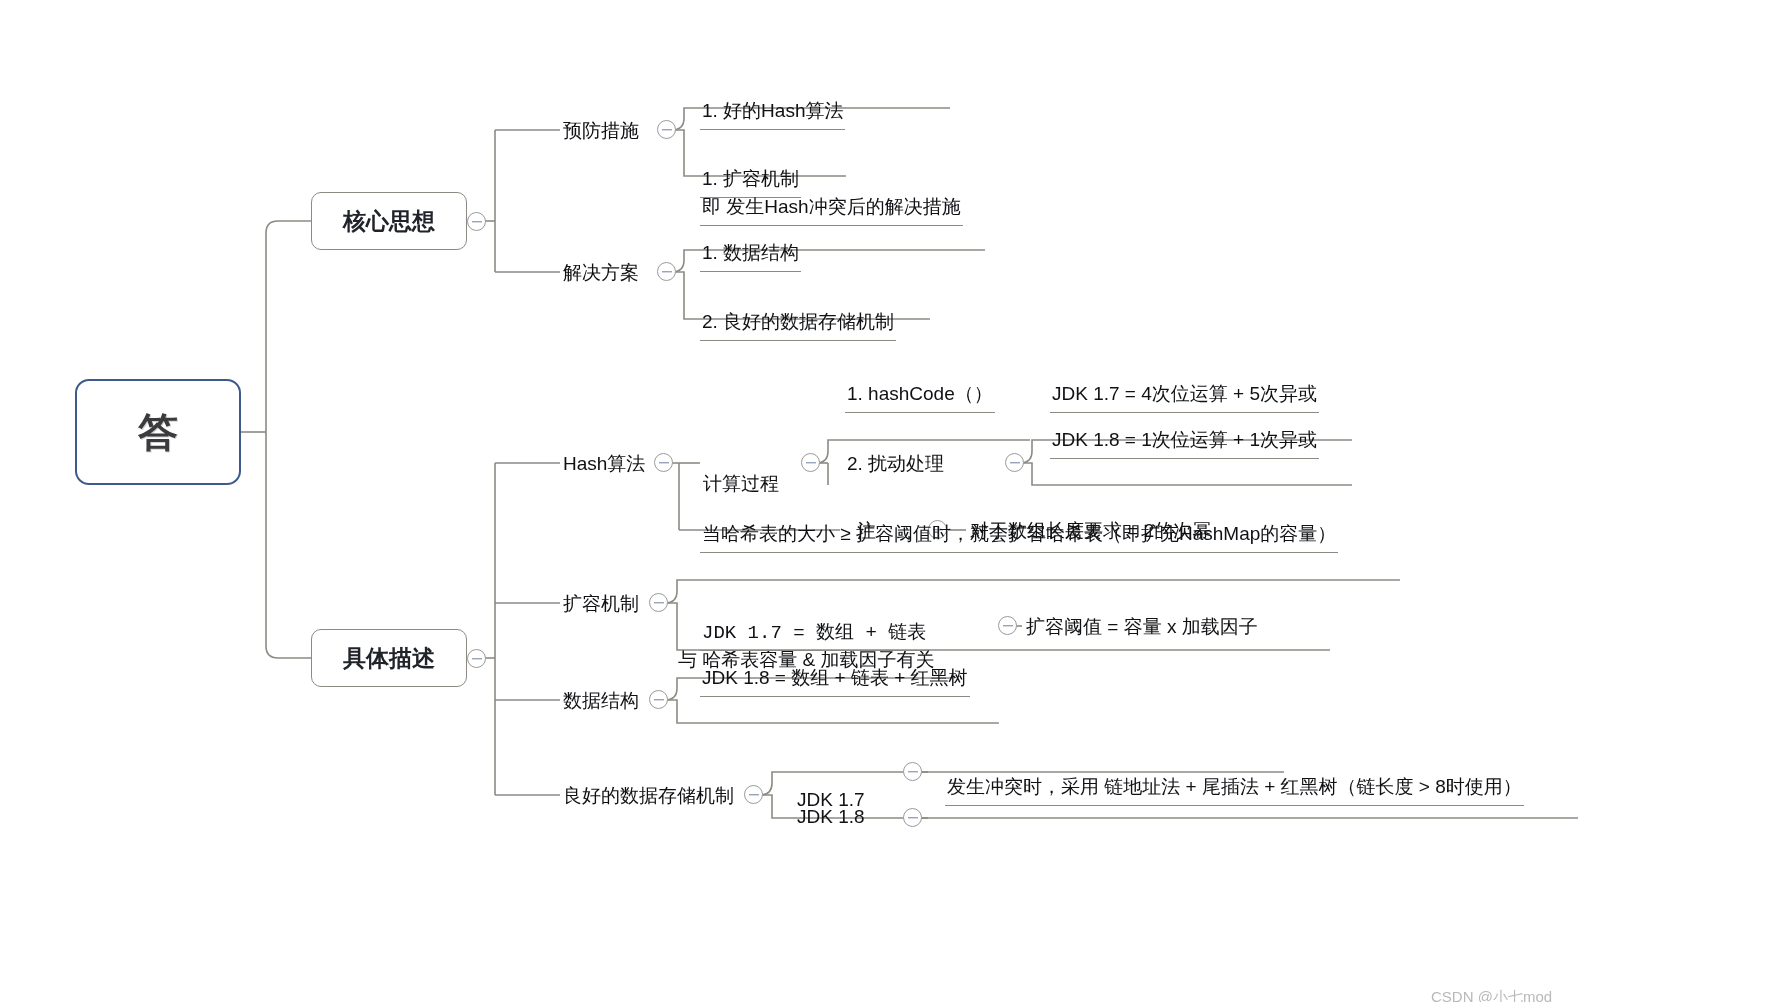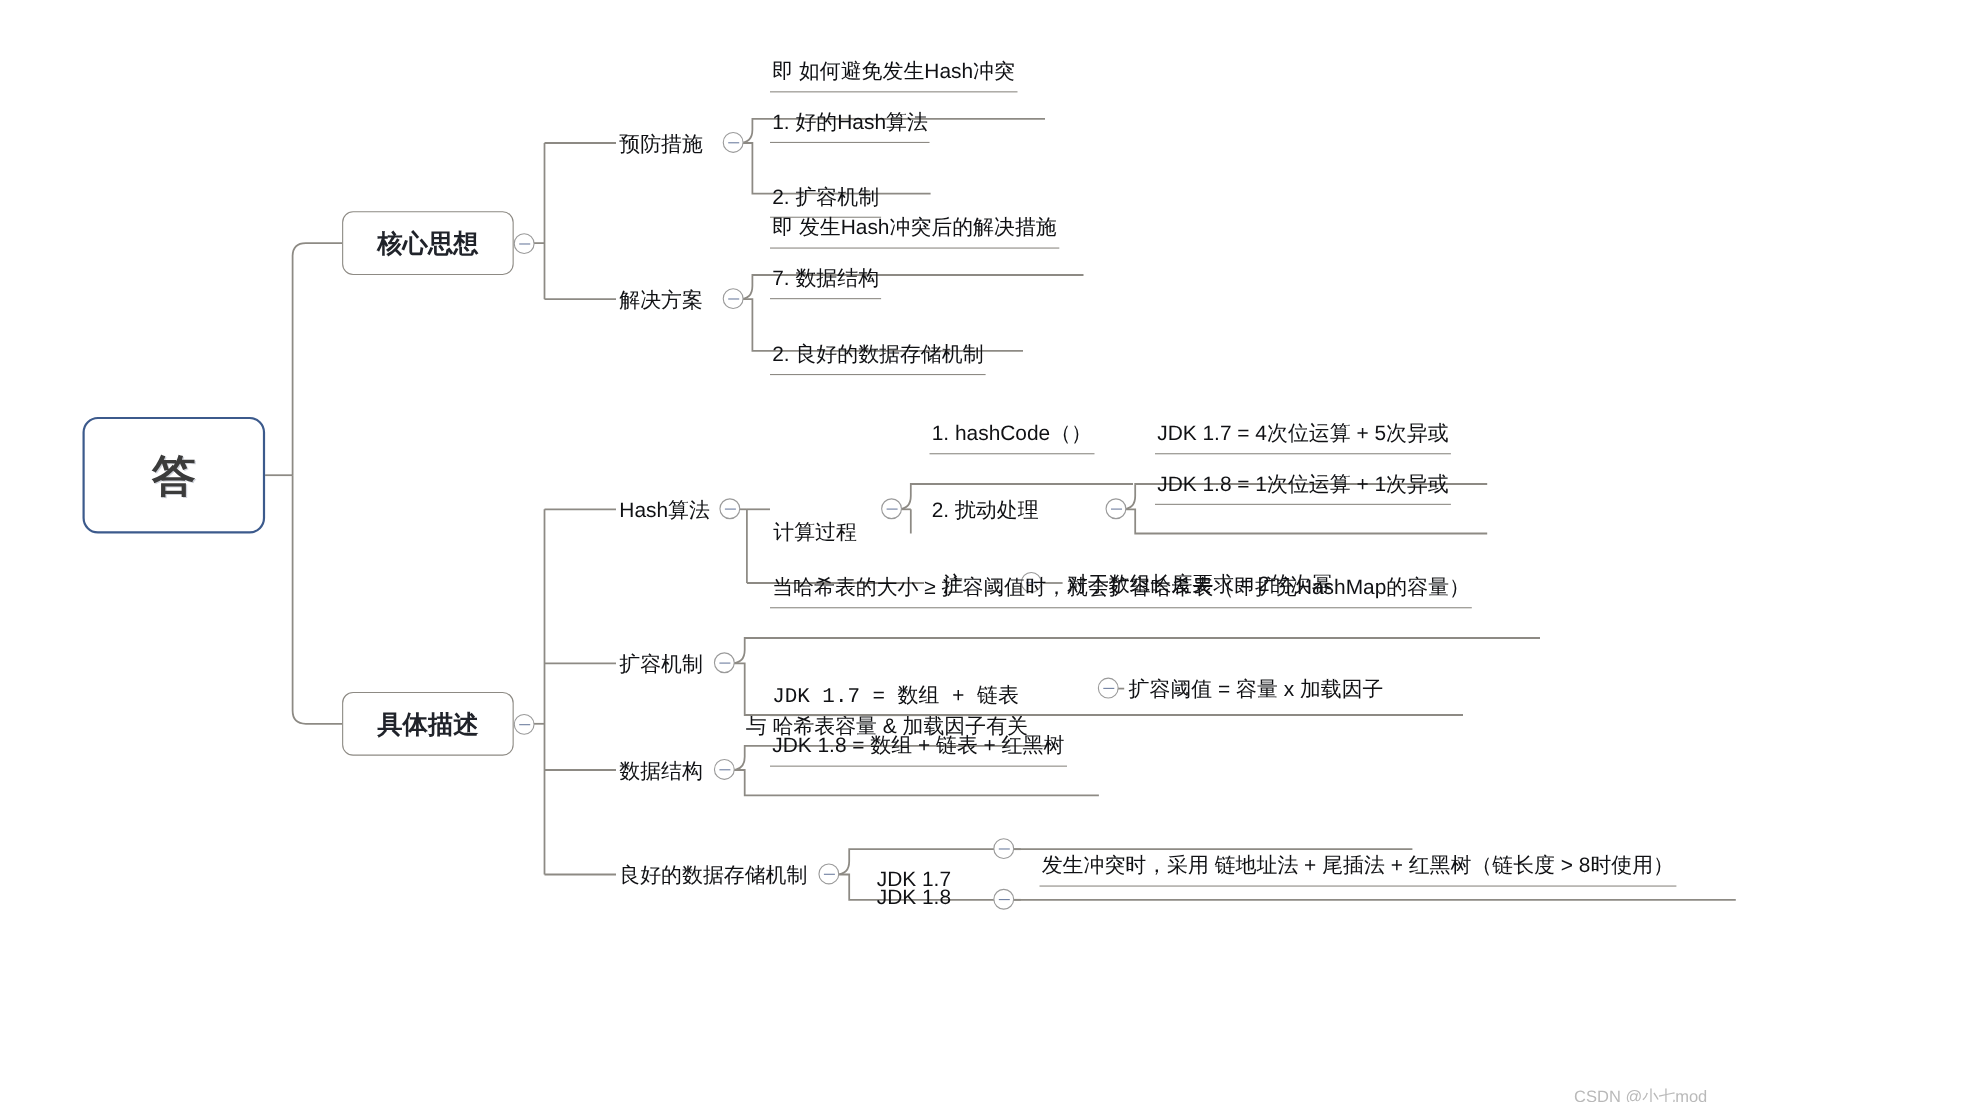--- a/index.html
+++ b/index.html
@@ -157,43 +157,40 @@
   <div class="node branch-box" style="left:311px; top:192px; width:156px; height:58px;">
     <span>核心思想</span>
   </div>
   <div class="toggle" style="left:467px; top:212px;"></div>
 
   <div class="node txt" style="left:561px; top:118px;">
     <span>预防措施</span>
   </div>
   <div class="toggle" style="left:657px; top:120px;"></div>
 
-  <div class="node txt underlined" style="left:700px; top:52px;">
-    <span>即 如何避免发生Hash冲突</span>
-  </div>
 
   <div class="node txt underlined" style="left:700px; top:98px;">
     <span>1. 好的Hash算法</span>
   </div>
 
   <div class="node txt underlined" style="left:700px; top:166px;">
-    <span>2. 扩容机制</span>
+    <span>1. 扩容机制</span>
   </div>
 
   <div class="node txt" style="left:561px; top:260px;">
     <span>解决方案</span>
   </div>
   <div class="toggle" style="left:657px; top:262px;"></div>
 
   <div class="node txt underlined" style="left:700px; top:194px;">
     <span>即 发生Hash冲突后的解决措施</span>
   </div>
 
   <div class="node txt underlined" style="left:700px; top:240px;">
-    <span>7. 数据结构</span>
+    <span>1. 数据结构</span>
   </div>
 
   <div class="node txt underlined" style="left:700px; top:309px;">
     <span>2. 良好的数据存储机制</span>
   </div>
 
   <div class="node branch-box" style="left:311px; top:629px; width:156px; height:58px;">
     <span>具体描述</span>
   </div>
   <div class="toggle" style="left:467px; top:649px;"></div>

